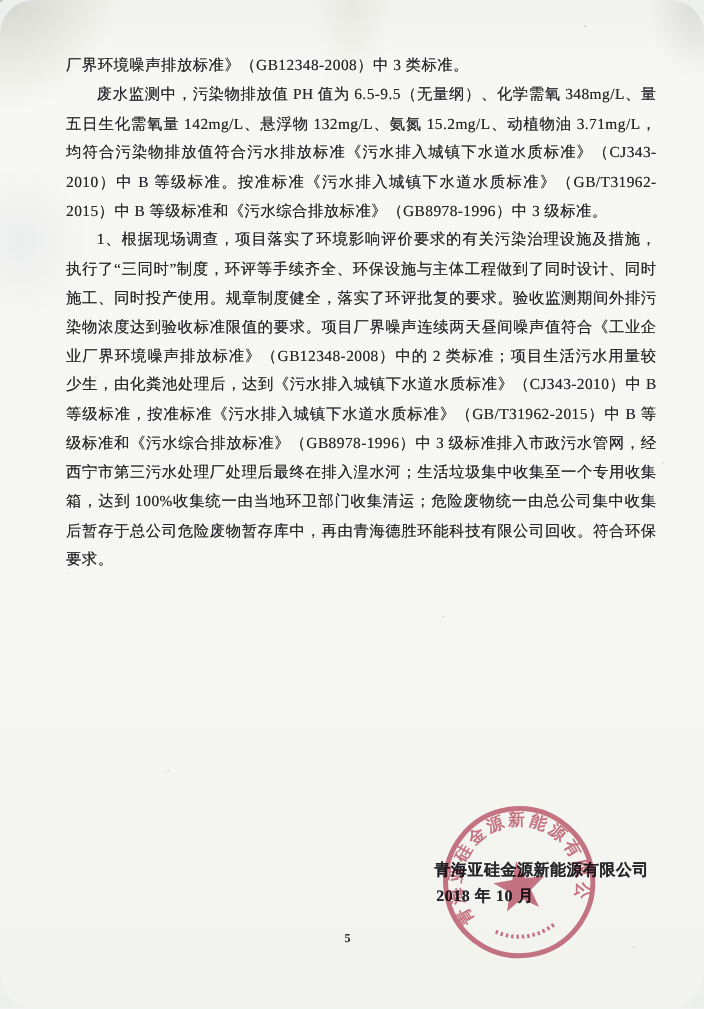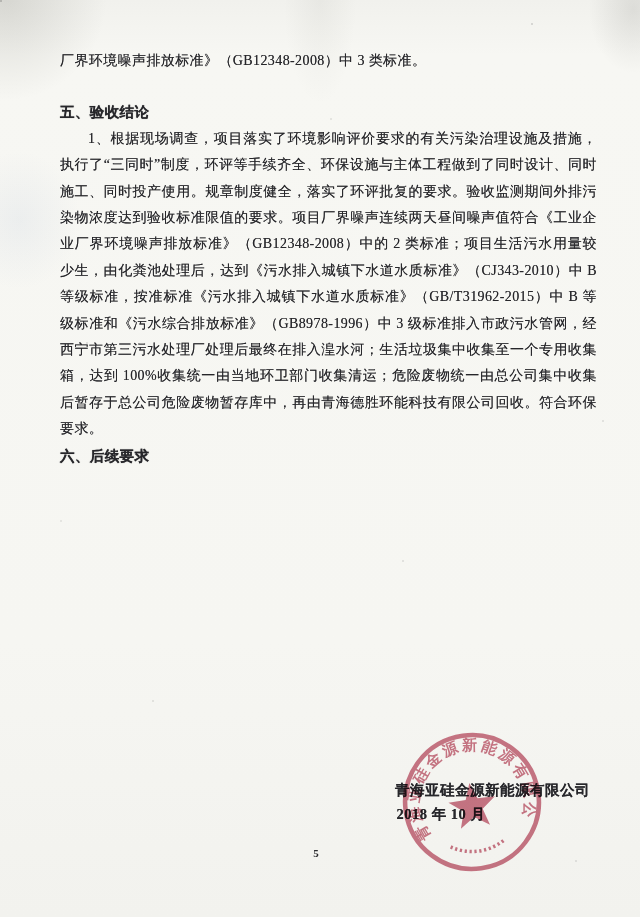--- a/index.html
+++ b/index.html
@@ -9,20 +9,21 @@
     font-family:"Liberation Serif","DejaVu Serif",serif;
   }
   .page{
     position:relative;width:640px;height:917px;
     background:
       radial-gradient(circle at 1% 0%, rgba(110,110,100,.20), transparent 9%),
       radial-gradient(ellipse at 3% 24%, rgba(140,160,195,.10), transparent 7%),
       radial-gradient(ellipse at 99% 1%, rgba(90,90,85,.14), transparent 5%),
       radial-gradient(ellipse at 50% 0%, rgba(150,150,142,.10), transparent 8%),
       linear-gradient(180deg,#f1f1ed 0%,#f7f7f3 6%,#f6f6f2 70%,#f2f2ee 100%);
+    border-radius: 31px;
   }
   
   .page::after{
     content:"";position:absolute;left:0;top:0;width:2px;height:2px;border-radius:50%;
     background:rgba(80,80,80,.35);
     box-shadow: 531px 23px 0 rgba(90,90,90,.25), 86px 342px 0 rgba(100,100,100,.22),
       402px 560px 0 rgba(110,110,110,.2), 152px 700px 0 rgba(100,100,100,.18),
       602px 420px 0 rgba(110,110,110,.2), 330px 118px 0 rgba(120,120,120,.2),
       60px 520px 0 rgba(120,120,120,.18), 575px 860px 0 rgba(110,110,110,.2);
     pointer-events:none;
@@ -57,23 +58,22 @@
     font-size:11px;font-weight:bold;color:#2b2b2f;
   }
 </style>
 </head>
 <body>
 
 <div class="page">
 
   <div class="content">
     <p class="cont">厂界环境噪声排放标准》（GB12348-2008）中 3 类标准。</p>
-    <h3 class="sec mt">五、验收结论</h3>
+    <p class="body">废水监测中，污染物排放值 PH 值为 6.5-9.5（无量纲）、化学需氧 348mg/L、量五日生化需氧量 142mg/L、悬浮物 132mg/L、氨氮 15.2mg/L、动植物油 3.71mg/L，均符合污染物排放值符合污水排放标准《污水排入城镇下水道水质标准》（CJ343-2010）中 B 等级标准。按准标准《污水排入城镇下水道水质标准》（GB/T31962-2015）中 B 等级标准和《污水综合排放标准》（GB8978-1996）中 3 级标准。</p>
     <p class="body">1、根据现场调查，项目落实了环境影响评价要求的有关污染治理设施及措施，执行了“三同时”制度，环评等手续齐全、环保设施与主体工程做到了同时设计、同时施工、同时投产使用。规章制度健全，落实了环评批复的要求。验收监测期间外排污染物浓度达到验收标准限值的要求。项目厂界噪声连续两天昼间噪声值符合《工业企业厂界环境噪声排放标准》（GB12348-2008）中的 2 类标准；项目生活污水用量较少生，由化粪池处理后，达到《污水排入城镇下水道水质标准》（CJ343-2010）中 B 等级标准，按准标准《污水排入城镇下水道水质标准》（GB/T31962-2015）中 B 等级标准和《污水综合排放标准》（GB8978-1996）中 3 级标准排入市政污水管网，经西宁市第三污水处理厂处理后最终在排入湟水河；生活垃圾集中收集至一个专用收集箱，达到 100%收集统一由当地环卫部门收集清运；危险废物统一由总公司集中收集后暂存于总公司危险废物暂存库中，再由青海德胜环能科技有限公司回收。符合环保要求。</p>
-    <h3 class="sec">六、后续要求</h3>
   </div>
 
   <div class="signature">
     <div class="company">青海亚硅金源新能源有限公司</div>
     <div class="date">2018 年 10 月</div>
   </div>
 
   <svg class="seal" viewBox="0 0 150 150">
     <circle cx="75" cy="75" r="66" fill="none" stroke-width="4.5" stroke="#c0566b"></circle>
     <polygon points="75,56 80.9,72.2 98.1,72.6 84.5,83.1 89.5,99.6 75,90 60.5,99.6 65.5,83.1 51.9,72.6 69.1,72.2" fill="#c0566b"></polygon>

